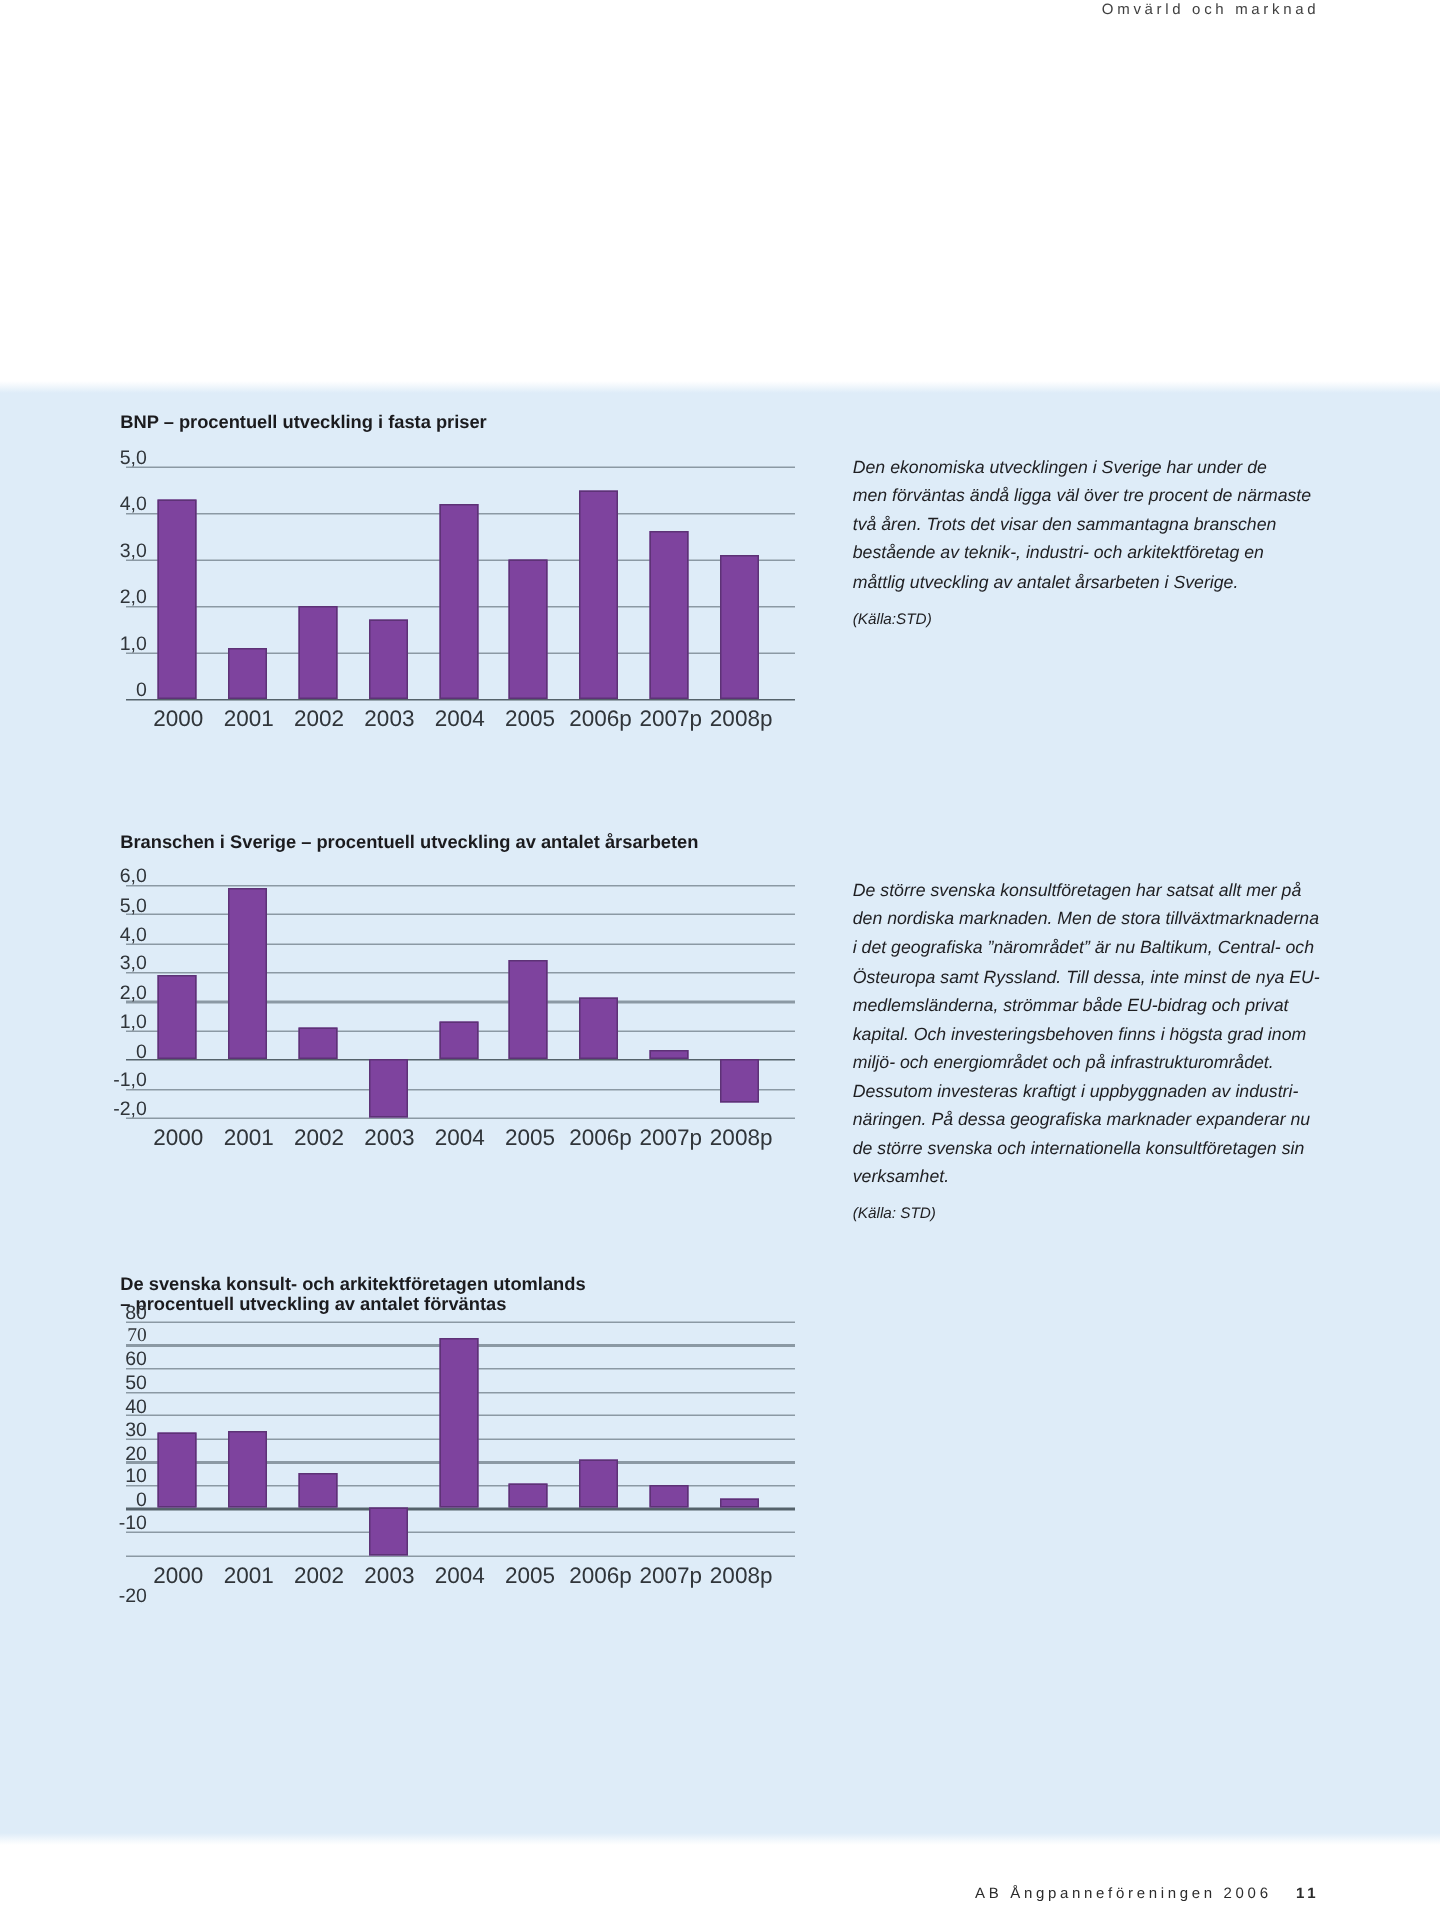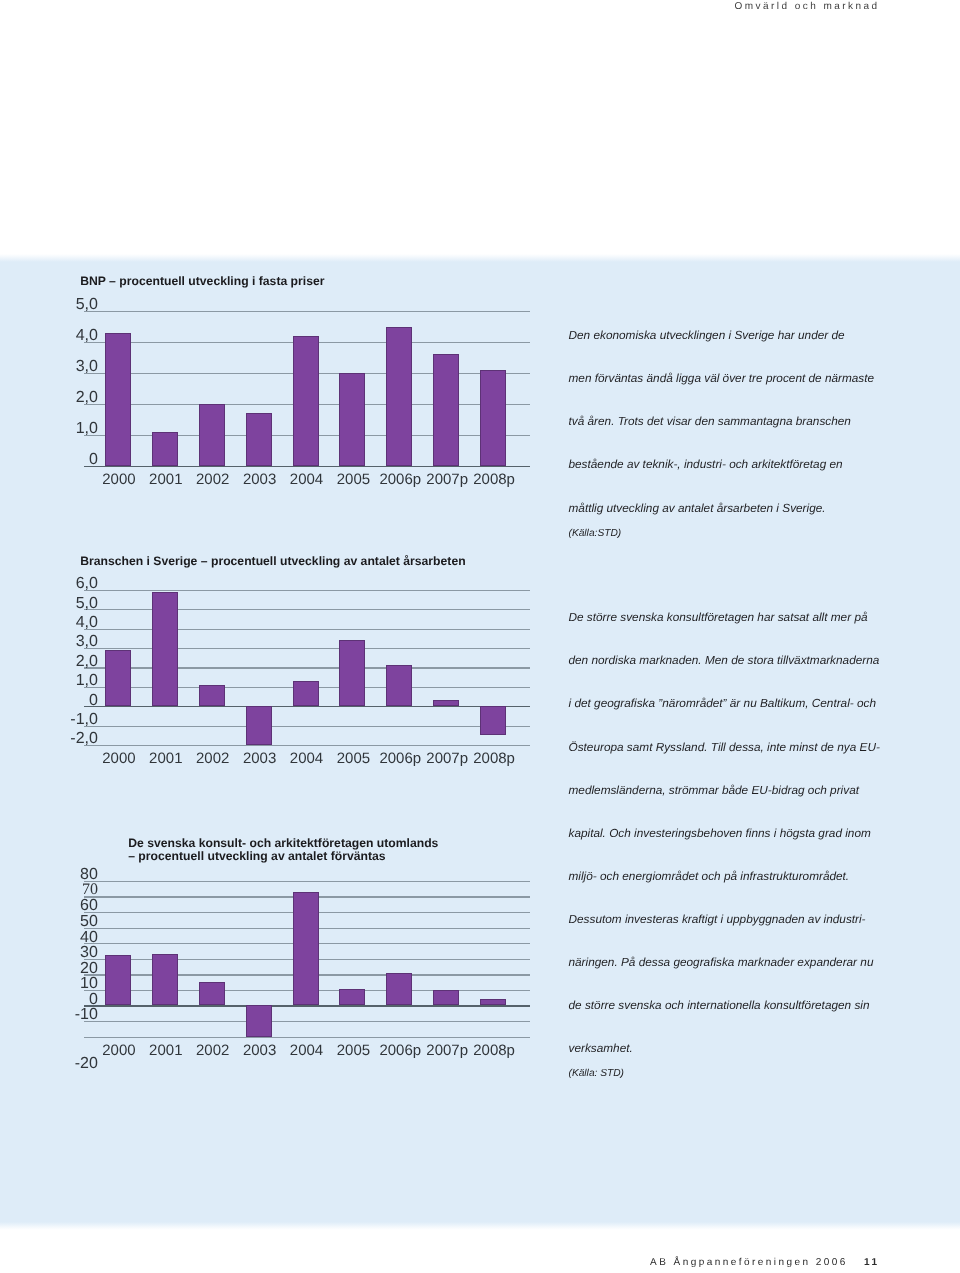--- a/index.html
+++ b/index.html
@@ -33,39 +33,39 @@
   
   .chart{position:absolute;}
   .chart-title{
     position:absolute; left:-0.8px; top:0; font-size:12.2px; font-weight:bold;
     color:#1b1b1e; line-height:12.9px; white-space:nowrap;
   }
   .plot{position:absolute;}
   .gridline{position:absolute; height:1.25px; background:#8b99a4;}
   .zeroline{position:absolute; height:1.4px; background:#55626b;}
   .ylab{
-    position:absolute; font-size:16px; color:#30353a; text-align:right;
+    position:absolute; font-size:13px; color:#30353a; text-align:right;
     white-space:nowrap; line-height:10px;
   }
   .xlab{
     position:absolute; font-size:15px; color:#30353a; text-align:center;
     white-space:nowrap; line-height:10px;
   }
   .bar{
     position:absolute; background:#7e439e;
     border:0.7px solid #5d3276; box-sizing:border-box;
   }
 
   
   .sidetext{
     position:absolute; font-style:italic; font-size:11.8px; line-height:19.1px;
     color:#1f1f22;
   }
   .sidetext p{margin:0;}
-  .sidetext .tline{display:block; white-space:nowrap;margin-top:24px;}
+  .sidetext .tline{display:block; white-space:nowrap;}
   .sidetext p.source{margin-top:6.0px; font-size:10.2px; line-height:19.1px;}
 
   
   .footer{
     position:absolute; left:0; top:1257.2px; width:879.5px; text-align:right;
     font-size:10px; letter-spacing:2.45px; color:#2b2b2b; white-space:nowrap;
     line-height:11px;
   }
   .footer .pageno{font-weight:bold; margin-left:11px;}
 </style>
@@ -180,21 +180,21 @@
         <span class="tline">miljö- och energiområdet och på infrastrukturområdet.</span>
         <span class="tline">Dessutom investeras kraftigt i uppbyggnaden av industri-</span>
         <span class="tline">näringen. På dessa geografiska marknader expanderar nu</span>
         <span class="tline">de större svenska och internationella konsultföretagen sin</span>
         <span class="tline">verksamhet.</span>
       </p>
       <p class="source">(Källa: STD)</p>
     </div>
 
   <div class="chart" id="chart-2" style="left: 81px; top: 832px; width: 452.7px;">
-      <div class="chart-title" style="top: 5px; margin-left: 48px;">
+      <div class="chart-title" style="top: 18px;">
         <div>De svenska konsult- och arkitektföretagen utomlands</div>
         <div>– procentuell utveckling av antalet förväntas</div>
       </div>
       <div class="plot" style="left: 2.5px; top: 47px; width: 446.2px; height: 182.6px;">
         <div class="gridline" style="left: 0px; top: 1.84px; width: 446.2px;"></div>
         <div class="ylab" style="left: -13.6px; width: 28px; top: -8.76px;">80</div>
         <div class="gridline" style="left: 0px; top: 17.41px; width: 446.2px;"></div>
         <div class="ylab" style="left: -13.6px; width: 28px; top: 6px; font-family: Liberation Serif, serif;">70</div>
         <div class="gridline" style="left: 0px; top: 32.98px; width: 446.2px;"></div>
         <div class="ylab" style="left: -13.6px; width: 28px; top: 22.38px;">60</div>

